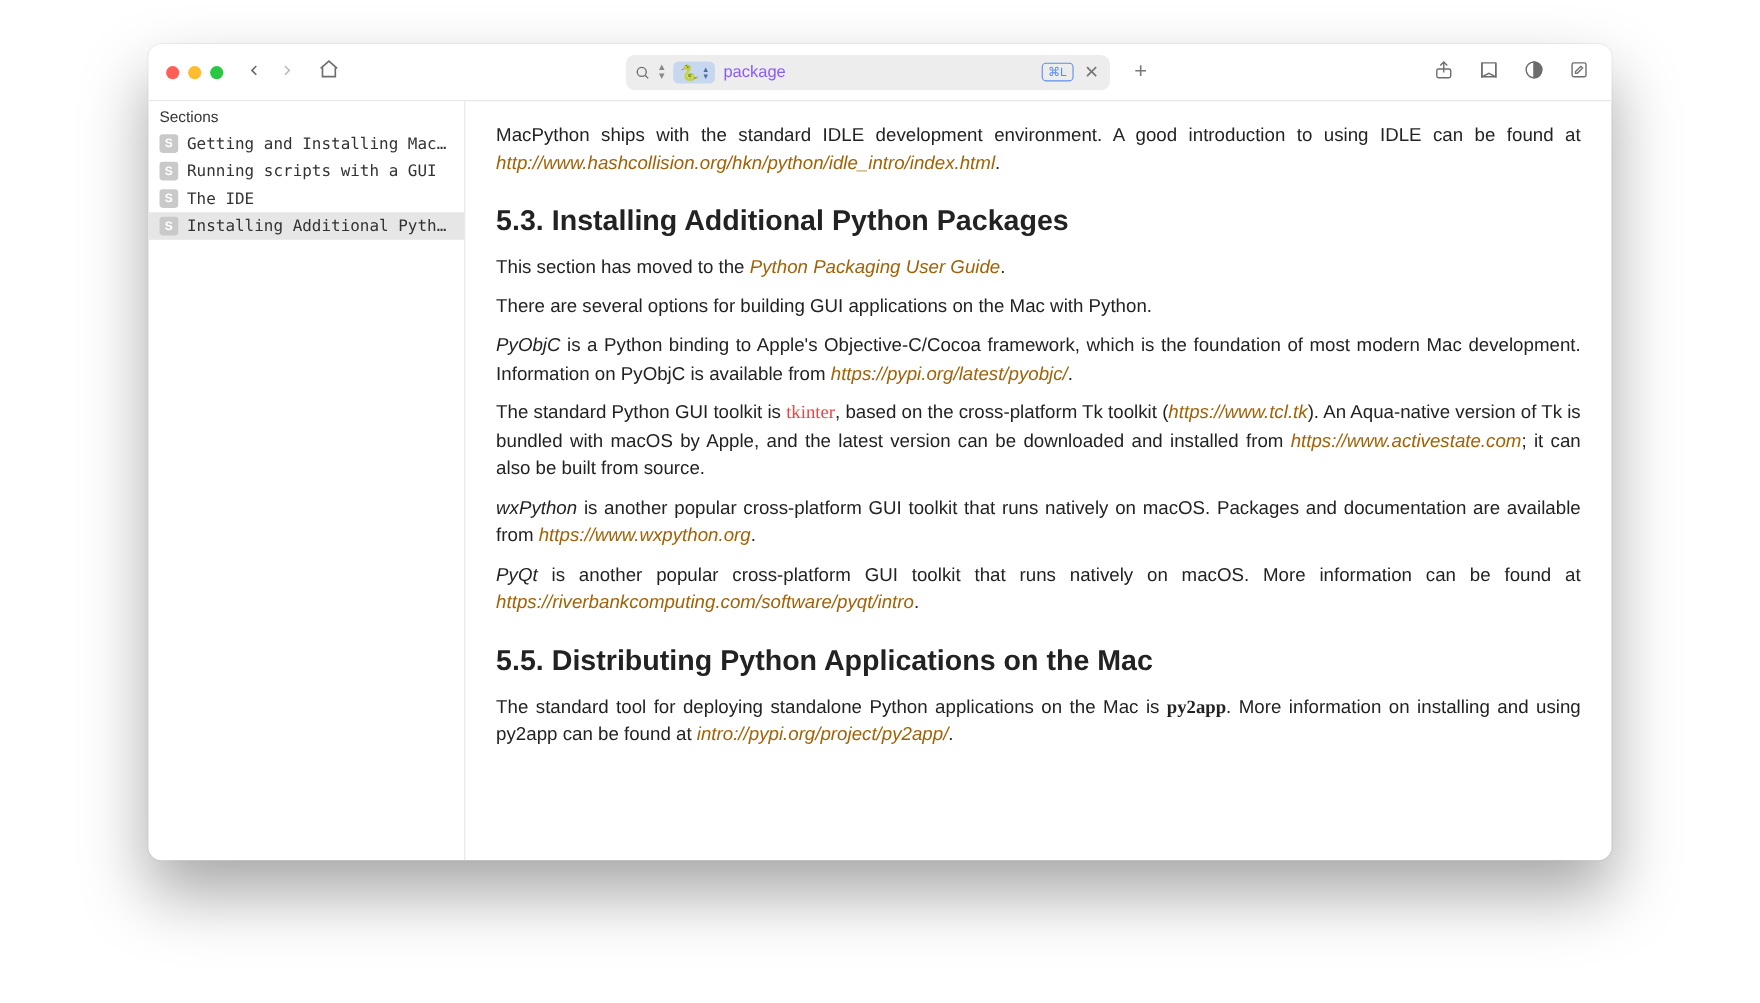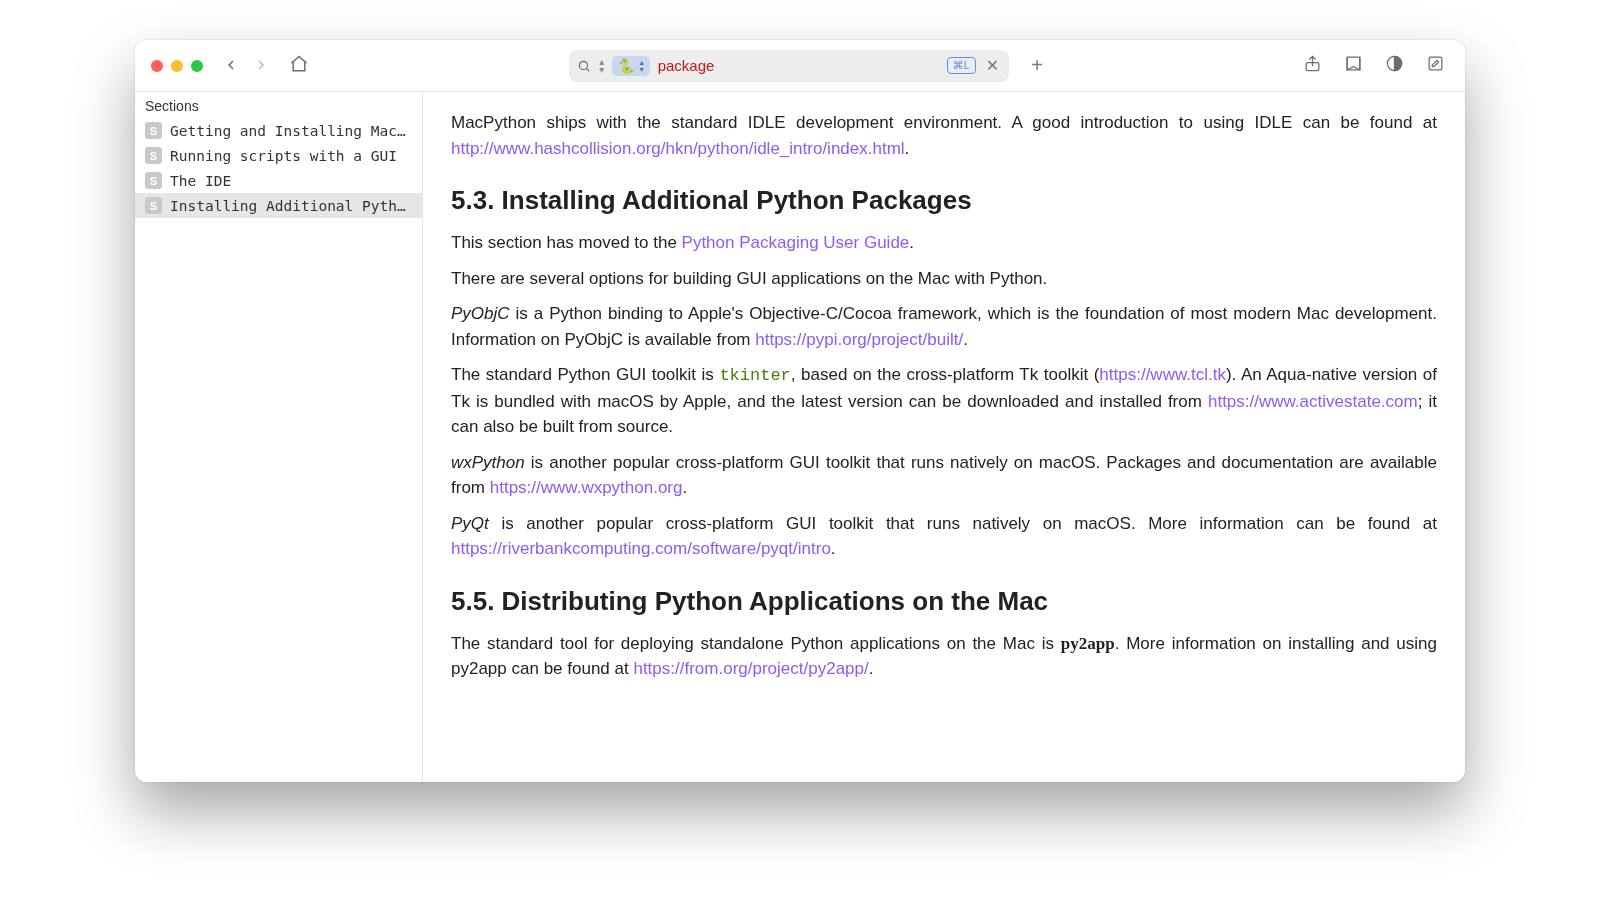--- a/index.html
+++ b/index.html
@@ -54,21 +54,21 @@
   .addr .search-icon { width: 14px; height: 14px; color: #6a6a6a; }
   .addr .updown { color: #888; font-size: 10px; line-height: 8px; display: flex; flex-direction: column; }
   .favicon {
     display: flex; align-items: center; gap: 2px;
     background: #c7d7ef; border-radius: 5px; padding: 2px 6px;
   }
   .favicon .py { font-size: 14px; }
   .favicon .fupdown { color: #4a6aa0; font-size: 8px; line-height: 7px; display: flex; flex-direction: column; margin-left:2px;}
   .addr input {
     flex: 1; border: none; background: transparent; outline: none;
-    font-size: 15px; color: #b91c1c;
+    font-size: 15px; color: #8b5cf6;
   }
   .kbd {
     border: 1px solid #5b8def; color: #5b8def; border-radius: 4px;
     font-size: 11px; padding: 1px 5px; font-weight: 500;
   }
   .xbtn { color: #777; font-size: 16px; cursor: pointer; padding: 0 2px; }
   .plusbtn { color: #777; font-size: 20px; cursor: pointer; margin-left: 10px; }
   .rightbtns { display: flex; gap: 22px; align-items: center; color: #6d6d6d; margin-left: auto; padding-right: 4px;}
   .rightbtns svg, .rightbtns .icon { width: 19px; height: 19px; }
   .body { display: flex; height: 690px; justify-content: center; }
@@ -90,23 +90,23 @@
     color: #fff; font-size: 11px; font-weight: 600;
     display: inline-flex; align-items: center; justify-content: center;
     flex-shrink: 0; font-family: -apple-system, sans-serif;
   }
   .content {
     flex: 1; padding: 8px 28px 20px; overflow: auto; color: #222;
     font-size: 17px; line-height: 1.5;
   }
   .content p { margin: 10px 0; text-align: justify; }
   .content h2 { font-size: 26px; font-weight: 600; margin: 20px 0 10px; }
-  .content a { color: #8b5cf6; text-decoration: none; }
+  .content a { color: #a16207; text-decoration: none; font-style: italic; }
   .content em { }
-  .content code.lit { color: #4d7c0f; font-family: Liberation Mono, monospace; }
+  .content code.lit { color: #ef4444; font-family: Liberation Serif, serif; }
   .content strong { font-weight: 700; font-family: Liberation Serif, serif; }
 </style>
 </head>
 <body>
 
 <div class="window">
 
   <div class="titlebar">
     <div class="traffic">
       <span class="t-close"></span>
@@ -214,32 +214,32 @@
         <span>MacPython ships with the standard IDLE development environment. A good introduction to using IDLE can be found at </span><a href="#">http://www.hashcollision.org/hkn/python/idle_intro/index.html</a><span>.</span>
       </p>
 
       <h2>5.3. Installing Additional Python Packages</h2>
       <p>
         <span>This section has moved to the </span><a href="#">Python Packaging User Guide</a><span>.</span>
       </p>
 
       <p>There are several options for building GUI applications on the Mac with Python.</p>
       <p>
-        <em>PyObjC</em><span> is a Python binding to Apple's Objective-C/Cocoa framework, which is the foundation of most modern Mac develop­ment. Information on PyObjC is available from </span><a href="#">https://pypi.org/project/built/</a><span>.</span>
+        <em>PyObjC</em><span> is a Python binding to Apple's Objective-C/Cocoa framework, which is the foundation of most modern Mac develop­ment. Information on PyObjC is available from </span><a href="#">https://pypi.org/latest/pyobjc/</a><span>.</span>
       </p>
       <p>
         <span>The standard Python GUI toolkit is </span><code class="lit">tkinter</code><span>, based on the cross-platform Tk toolkit (</span><a href="#">https://www.tcl.tk</a><span>). An Aqua-native ver­sion of Tk is bundled with macOS by Apple, and the latest version can be downloaded and installed from </span><a href="#">https://www.actives­tate.com</a><span>; it can also be built from source.</span>
       </p>
       <p>
         <em>wxPython</em><span> is another popular cross-platform GUI toolkit that runs natively on macOS. Packages and documentation are avail­able from </span><a href="#">https://www.wxpython.org</a><span>.</span>
       </p>
       <p>
         <em>PyQt</em><span> is another popular cross-platform GUI toolkit that runs natively on macOS. More information can be found at </span><a href="#">https://riverbankcomputing.com/software/pyqt/intro</a><span>.</span>
       </p>
 
       <h2>5.5. Distributing Python Applications on the Mac</h2>
       <p>
-        <span>The standard tool for deploying standalone Python applications on the Mac is </span><strong>py2app</strong><span>. More information on installing and us­ing py2app can be found at </span><a href="#">https://from.org/project/py2app/</a><span>.</span>
+        <span>The standard tool for deploying standalone Python applications on the Mac is </span><strong>py2app</strong><span>. More information on installing and us­ing py2app can be found at </span><a href="#">intro://pypi.org/project/py2app/</a><span>.</span>
       </p>
     </div>
 
   </div>
 </div>
 
 </body></html>

